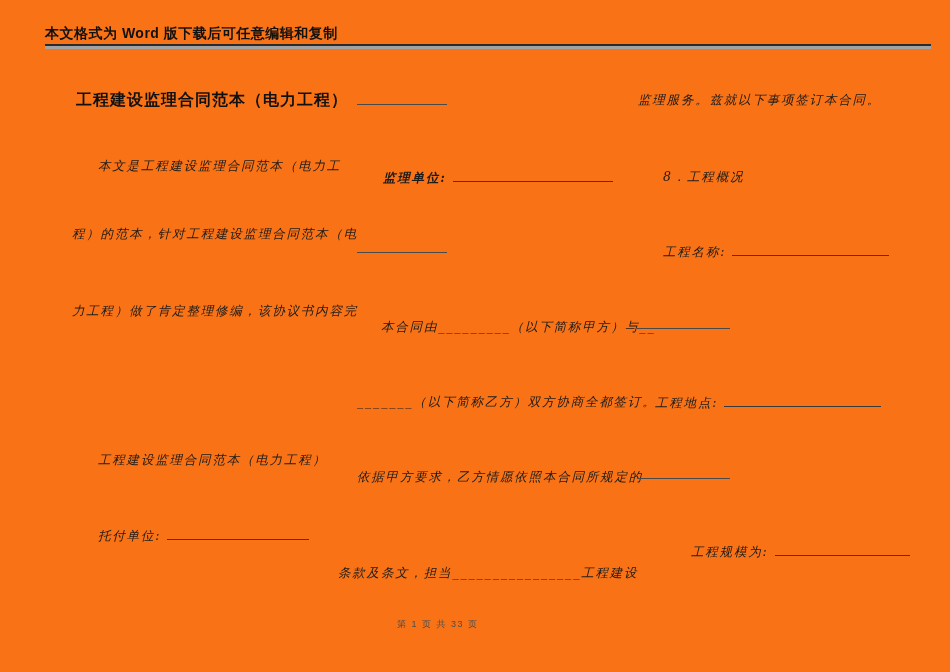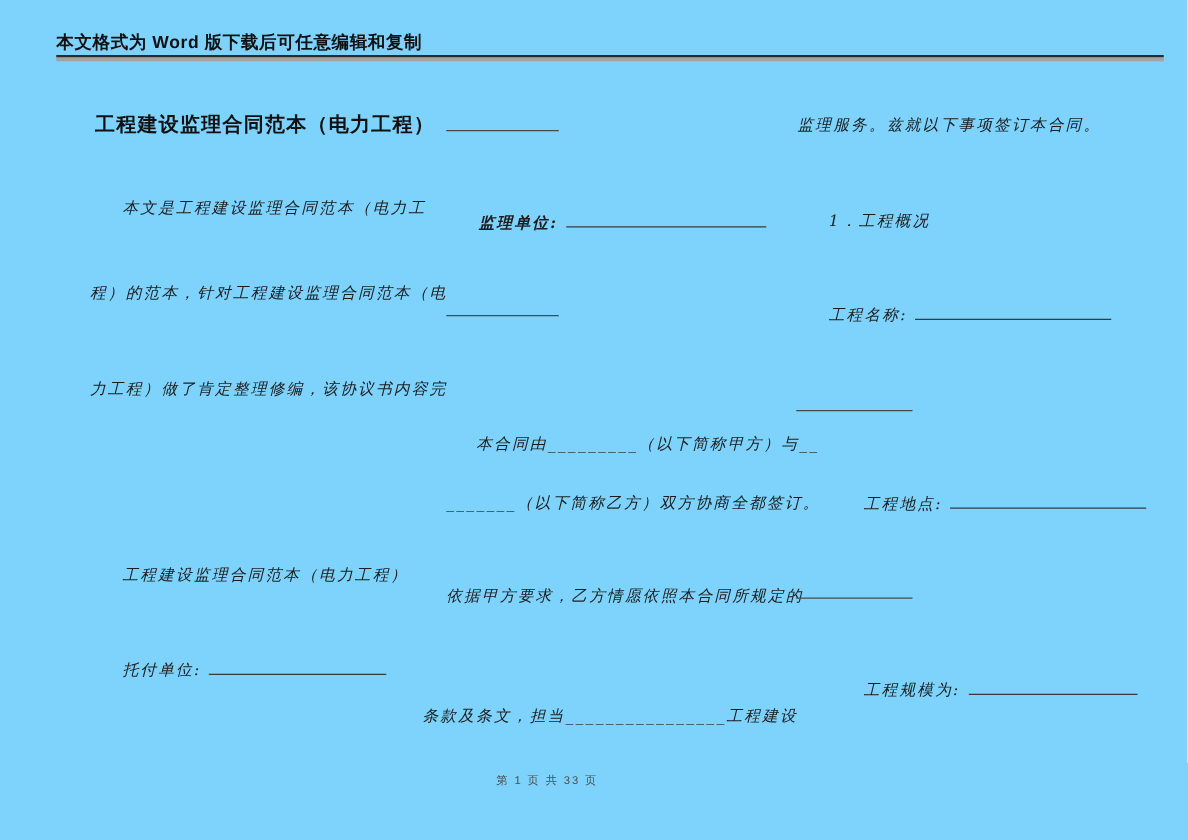--- a/index.html
+++ b/index.html
@@ -1,16 +1,16 @@
 <!DOCTYPE html>
 <html><head>
 <meta charset="utf-8">
 <style>
   html,body{margin:0;padding:0;background:#ffffff;}
-  #page{position:relative;width:950px;height:672px;background:#7dd3fc;overflow:hidden;
+  #page{position:relative;width:950px;height:672px;background:#f97316;overflow:hidden;
         font-family:"DejaVu Serif","Liberation Serif",serif;}
   .abs{position:absolute;white-space:nowrap;}
   
   .hdr{font-family:"Liberation Sans","DejaVu Sans",sans-serif;font-weight:bold;
        font-size:14px;color:#111;letter-spacing:0.5px;}
   
   .rule-dark{position:absolute;left:45px;top:44px;width:886px;height:2px;background:#2b2b2b;}
   .rule-gray{position:absolute;left:45px;top:46px;width:886px;height:3px;background:#a2a2a2;}
   
   .title{font-family:"Liberation Sans","DejaVu Sans",sans-serif;font-weight:bold;
@@ -51,35 +51,35 @@
   </div>
 
   <div class="lone-blank" style="left:357px;top:104px;width:90px;"></div>
 
   <div class="abs kai" style="left:383px;top:169px;font-weight:bold;">
     <span>监理单位:</span><span class="blank w160"></span>
   </div>
 
   <div class="lone-blank" style="left:357px;top:252px;width:90px;"></div>
 
-  <div class="abs kai" style="left:381px;top:319px;margin-top:28px;">本合同由_________（以下简称甲方）与__</div>
+  <div class="abs kai" style="left:381px;top:319px;">本合同由_________（以下简称甲方）与__</div>
   <div class="abs kai" style="left:357px;top:394px;">_______（以下简称乙方）双方协商全都签订。</div>
   <div class="abs kai" style="left:357px;top:469px;">依据甲方要求，乙方情愿依照本合同所规定的</div>
   <div class="abs kai" style="left:338px;top:543px;margin-top:22px;">条款及条文，担当________________工程建设</div>
 
   <div class="abs kai" style="left:638px;top:92px;">监理服务。兹就以下事项签订本合同。</div>
-  <div class="abs kai" style="left:663px;top:169px;">1．工程概况</div>
+  <div class="abs kai" style="left:663px;top:169px;">8．工程概况</div>
 
   <div class="abs kai" style="left:663px;top:243px;">
     <span>工程名称:</span><span class="blank w157"></span>
   </div>
 
   <div class="lone-blank" style="left:637px;top:328px;width:93px;"></div>
 
-  <div class="abs kai" style="left:691px;top:394px;">
+  <div class="abs kai" style="left:655px;top:394px;">
     <span>工程地点:</span><span class="blank w157"></span>
   </div>
 
   <div class="lone-blank" style="left:637px;top:478px;width:93px;"></div>
 
   <div class="abs kai" style="left:663px;top:543px;margin-left:28px;">
     <span>工程规模为:</span><span class="blank w148"></span>
   </div>
 
   <div class="abs footer" style="left:397px;top:618px;">第 1 页 共 33 页</div>

